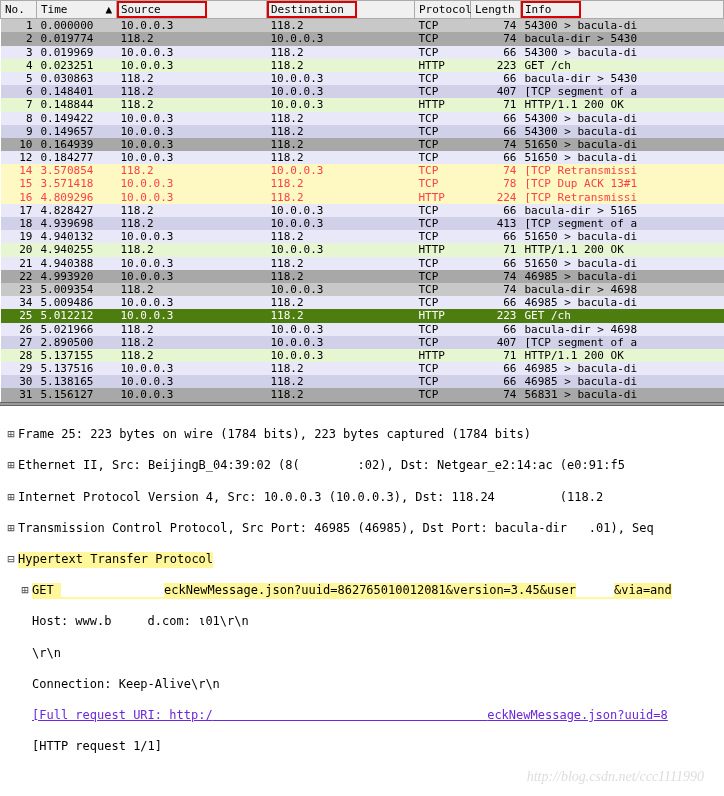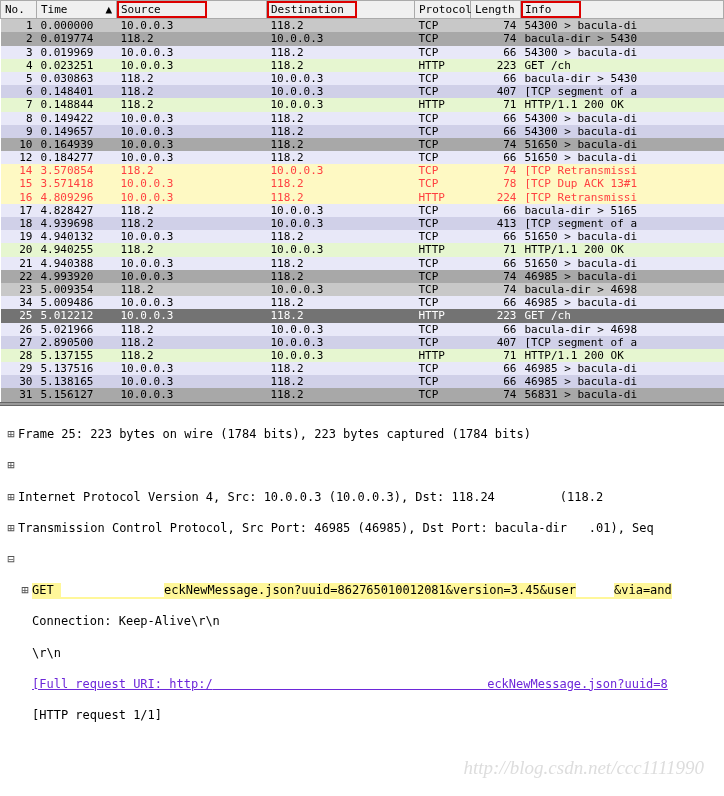--- a/index.html
+++ b/index.html
@@ -41,44 +41,44 @@
   .col-src  { width: 150px; }
   .col-dst  { width: 148px; }
   .col-proto{ width: 56px; }
   .col-len  { width: 50px; text-align: right; }
   .col-info { }
   tr.row-grey    { background: #c8c8c8; }
   tr.row-greyd   { background: #a8a8a8; color:#000;}
   tr.row-green   { background: #e6f6d0; }
   tr.row-dark    { background: #000; color: #ff4040; }
   tr.row-dark td { background: #fef9c3; color: #ff4040; }
-  tr.row-sel     { background: #737373; color: #fff; }
+  tr.row-sel     { background: #4d7c0f; color: #fff; }
   tr.row-lav     { background: #e8e8f8; }
   tr.row-lavd    { background: #d0d0e8; }
   .splitter { height: 4px; background: #999; border-top:1px solid #666; border-bottom:1px solid #666; }
   .detail {
     font-family: "DejaVu Sans Mono", Consolas, monospace;
     font-size: 12px;
     padding: 6px 4px 40px 4px;
     line-height: 1.3;
     white-space: pre;
     overflow: hidden;
   }
   .detail .line { display: flex; align-items: baseline; }
   .detail .tree { width: 14px; display:inline-block; text-align:center; color:#555; cursor:pointer;}
   .detail .idn1 { margin-left: 14px; }
   .detail .hl-yellow { background: #fff79a; }
   .detail .link { color: #6d28d9; text-decoration: underline; cursor:pointer;}
   .watermark {
     position: fixed;
-    bottom: 16px;
+    bottom: 10px;
     right: 20px;
     color: #ddd;
     font-family: serif;
-    font-size: 19px;
+    font-size: 14px;
     font-style: italic;
     pointer-events: none;
   }
   .hl-sel { background:#fff; color:#000; padding:0 1px;}
 </style>
 </head>
 <body>
 
 <table class="packet-list">
   <thead>
@@ -354,25 +354,26 @@
         <td class="col-len">74</td>
         <td class="col-info">56831 &gt; bacula-di</td>
       </tr>
     </tbody>
 </table>
 
 <div class="splitter"></div>
 
 <div class="detail">
 <div class="line"><span class="tree">⊞</span><span>Frame 25: 223 bytes on wire (1784 bits), 223 bytes captured (1784 bits)</span></div>
-<div class="line"><span class="tree">⊞</span></div>
+<div class="line"><span class="tree">⊞</span><span>Ethernet II, Src: BeijingB_04:39:02 (8(        :02), Dst: Netgear_e2:14:ac (e0:91:f5</span></div>
 <div class="line"><span class="tree">⊞</span><span>Internet Protocol Version 4, Src: 10.0.0.3 (10.0.0.3), Dst: 118.24         (118.2</span></div>
 <div class="line"><span class="tree">⊞</span><span>Transmission Control Protocol, Src Port: 46985 (46985), Dst Port: bacula-dir   .01), Seq</span></div>
-<div class="line"><span class="tree">⊟</span></div>
+<div class="line"><span class="tree">⊟</span><span class="hl-yellow">Hypertext Transfer Protocol</span></div>
 <div class="line idn1"><span class="tree">⊞</span><span class="hl-yellow"><span>GET </span><span class="hl-sel">              </span><span>eckNewMessage.json?uuid=862765010012081&amp;version=3.45&amp;user</span><span class="hl-sel">     </span><span>&amp;via=and</span></span></div>
+<div class="line idn1"><span class="tree"> </span><span>Host: www.b     d.com: ι01\r\n</span></div>
+<div class="line idn1"><span class="tree"> </span><span>\r\n</span></div>
 <div class="line idn1"><span class="tree"> </span><span>Connection: Keep-Alive\r\n</span></div>
-<div class="line idn1"><span class="tree"> </span><span>\r\n</span></div>
 <div class="line idn1"><span class="tree"> </span><span class="link"><span>[Full request URI: http:/</span>                                      <span>eckNewMessage.json?uuid=8</span></span></div>
 <div class="line idn1"><span class="tree"> </span><span>[HTTP request 1/1]</span></div>
 
 </div>
 
 <div class="watermark">http://blog.csdn.net/ccc1111990</div>
 
 </body></html>

